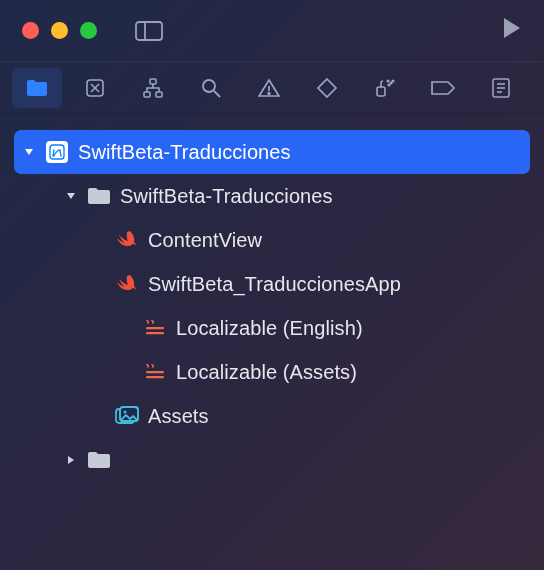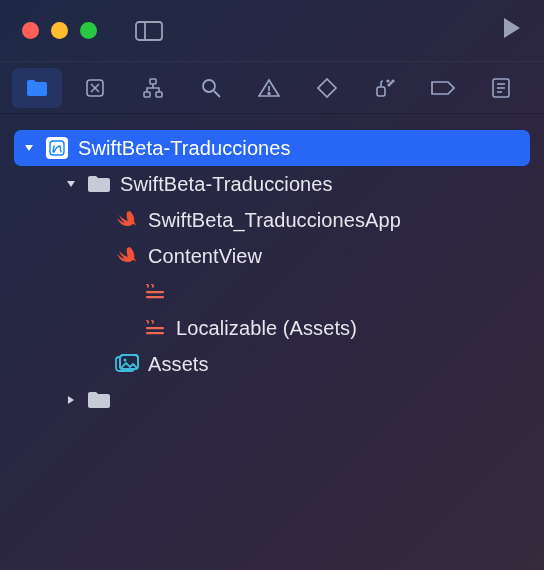--- a/index.html
+++ b/index.html
@@ -50,21 +50,21 @@
     justify-content:center;
     border-radius:6px;
     color:#9aa4c4;
   }
   .navtab.active { background: rgba(60,120,255,0.16); color:#2f81ff; }
   
   .tree { padding: 16px 14px 0 14px; }
   .row {
     display:flex;
     align-items:center;
-    height: 36px;
+    height: 44px;
     border-radius: 7px;
     gap: 8px;
     padding: 0 8px;
     white-space: nowrap;
   }
   .row.selected { background:#2867f6; color:#fff; }
   .disclosure {
     width:14px; height:14px;
     display:flex; align-items:center; justify-content:center;
     color:#cfd3e3;
@@ -206,43 +206,44 @@
     <span class="label">SwiftBeta-Traducciones</span>
   </div>
 
   <div class="row">
     <span class="spacer" style="width:84px"></span>
     <span class="icon swift-icon">
       <svg width="22" height="20" viewBox="0 0 22 20" fill="currentColor">
           <path d="M14 1c3 3 5 7 4 11 0 0 2 2 2 4 0 0-1-2-3-2-2 2-6 3-10 1C3 13 1 8 1 8s4 4 8 5c0 0-4-3-6-8 0 0 5 5 9 6 0 0-2-4-1-9 1 0 2-1 3-1z"></path>
         </svg>
     </span>
-    <span class="label">SwiftBeta_TraduccionesApp</span>
+    <span class="label">ContentView</span>
   </div>
 
   <div class="row">
     <span class="spacer" style="width:84px"></span>
     <span class="icon swift-icon">
       <svg width="22" height="20" viewBox="0 0 22 20" fill="currentColor">
           <path d="M14 1c3 3 5 7 4 11 0 0 2 2 2 4 0 0-1-2-3-2-2 2-6 3-10 1C3 13 1 8 1 8s4 4 8 5c0 0-4-3-6-8 0 0 5 5 9 6 0 0-2-4-1-9 1 0 2-1 3-1z"></path>
         </svg>
     </span>
-    <span class="label">ContentView</span>
+    <span class="label">SwiftBeta_TraduccionesApp</span>
   </div>
 
 
   <div class="row">
     <span class="spacer" style="width:112px"></span>
     <span class="icon strings-icon">
       <svg width="22" height="18" viewBox="0 0 22 18" fill="currentColor">
         <path d="M3 1c1.4 0 2 1 2 2s-.7 2-2 2c.2-.5.4-1 .4-1.5C3.4 2.6 3 2 2 2c0-.6.4-1 1-1zM8 1c1.4 0 2 1 2 2s-.7 2-2 2c.2-.5.4-1 .4-1.5C8.4 2.6 8 2 7 2c0-.6.4-1 1-1z"></path>
         <rect x="2" y="8" width="18" height="2.3" rx="1"></rect>
           <rect x="2" y="13" width="18" height="2.3" rx="1"></rect>
       </svg>
     </span>
+    <span class="label">Localizable (English)</span>
   </div>
 
   <div class="row">
     <span class="spacer" style="width:112px"></span>
     <span class="icon strings-icon">
       <svg width="22" height="18" viewBox="0 0 22 18" fill="currentColor">
         <path d="M3 1c1.4 0 2 1 2 2s-.7 2-2 2c.2-.5.4-1 .4-1.5C3.4 2.6 3 2 2 2c0-.6.4-1 1-1zM8 1c1.4 0 2 1 2 2s-.7 2-2 2c.2-.5.4-1 .4-1.5C8.4 2.6 8 2 7 2c0-.6.4-1 1-1z"></path>
         <rect x="2" y="8" width="18" height="2.3" rx="1"></rect>
           <rect x="2" y="13" width="18" height="2.3" rx="1"></rect>
       </svg>

